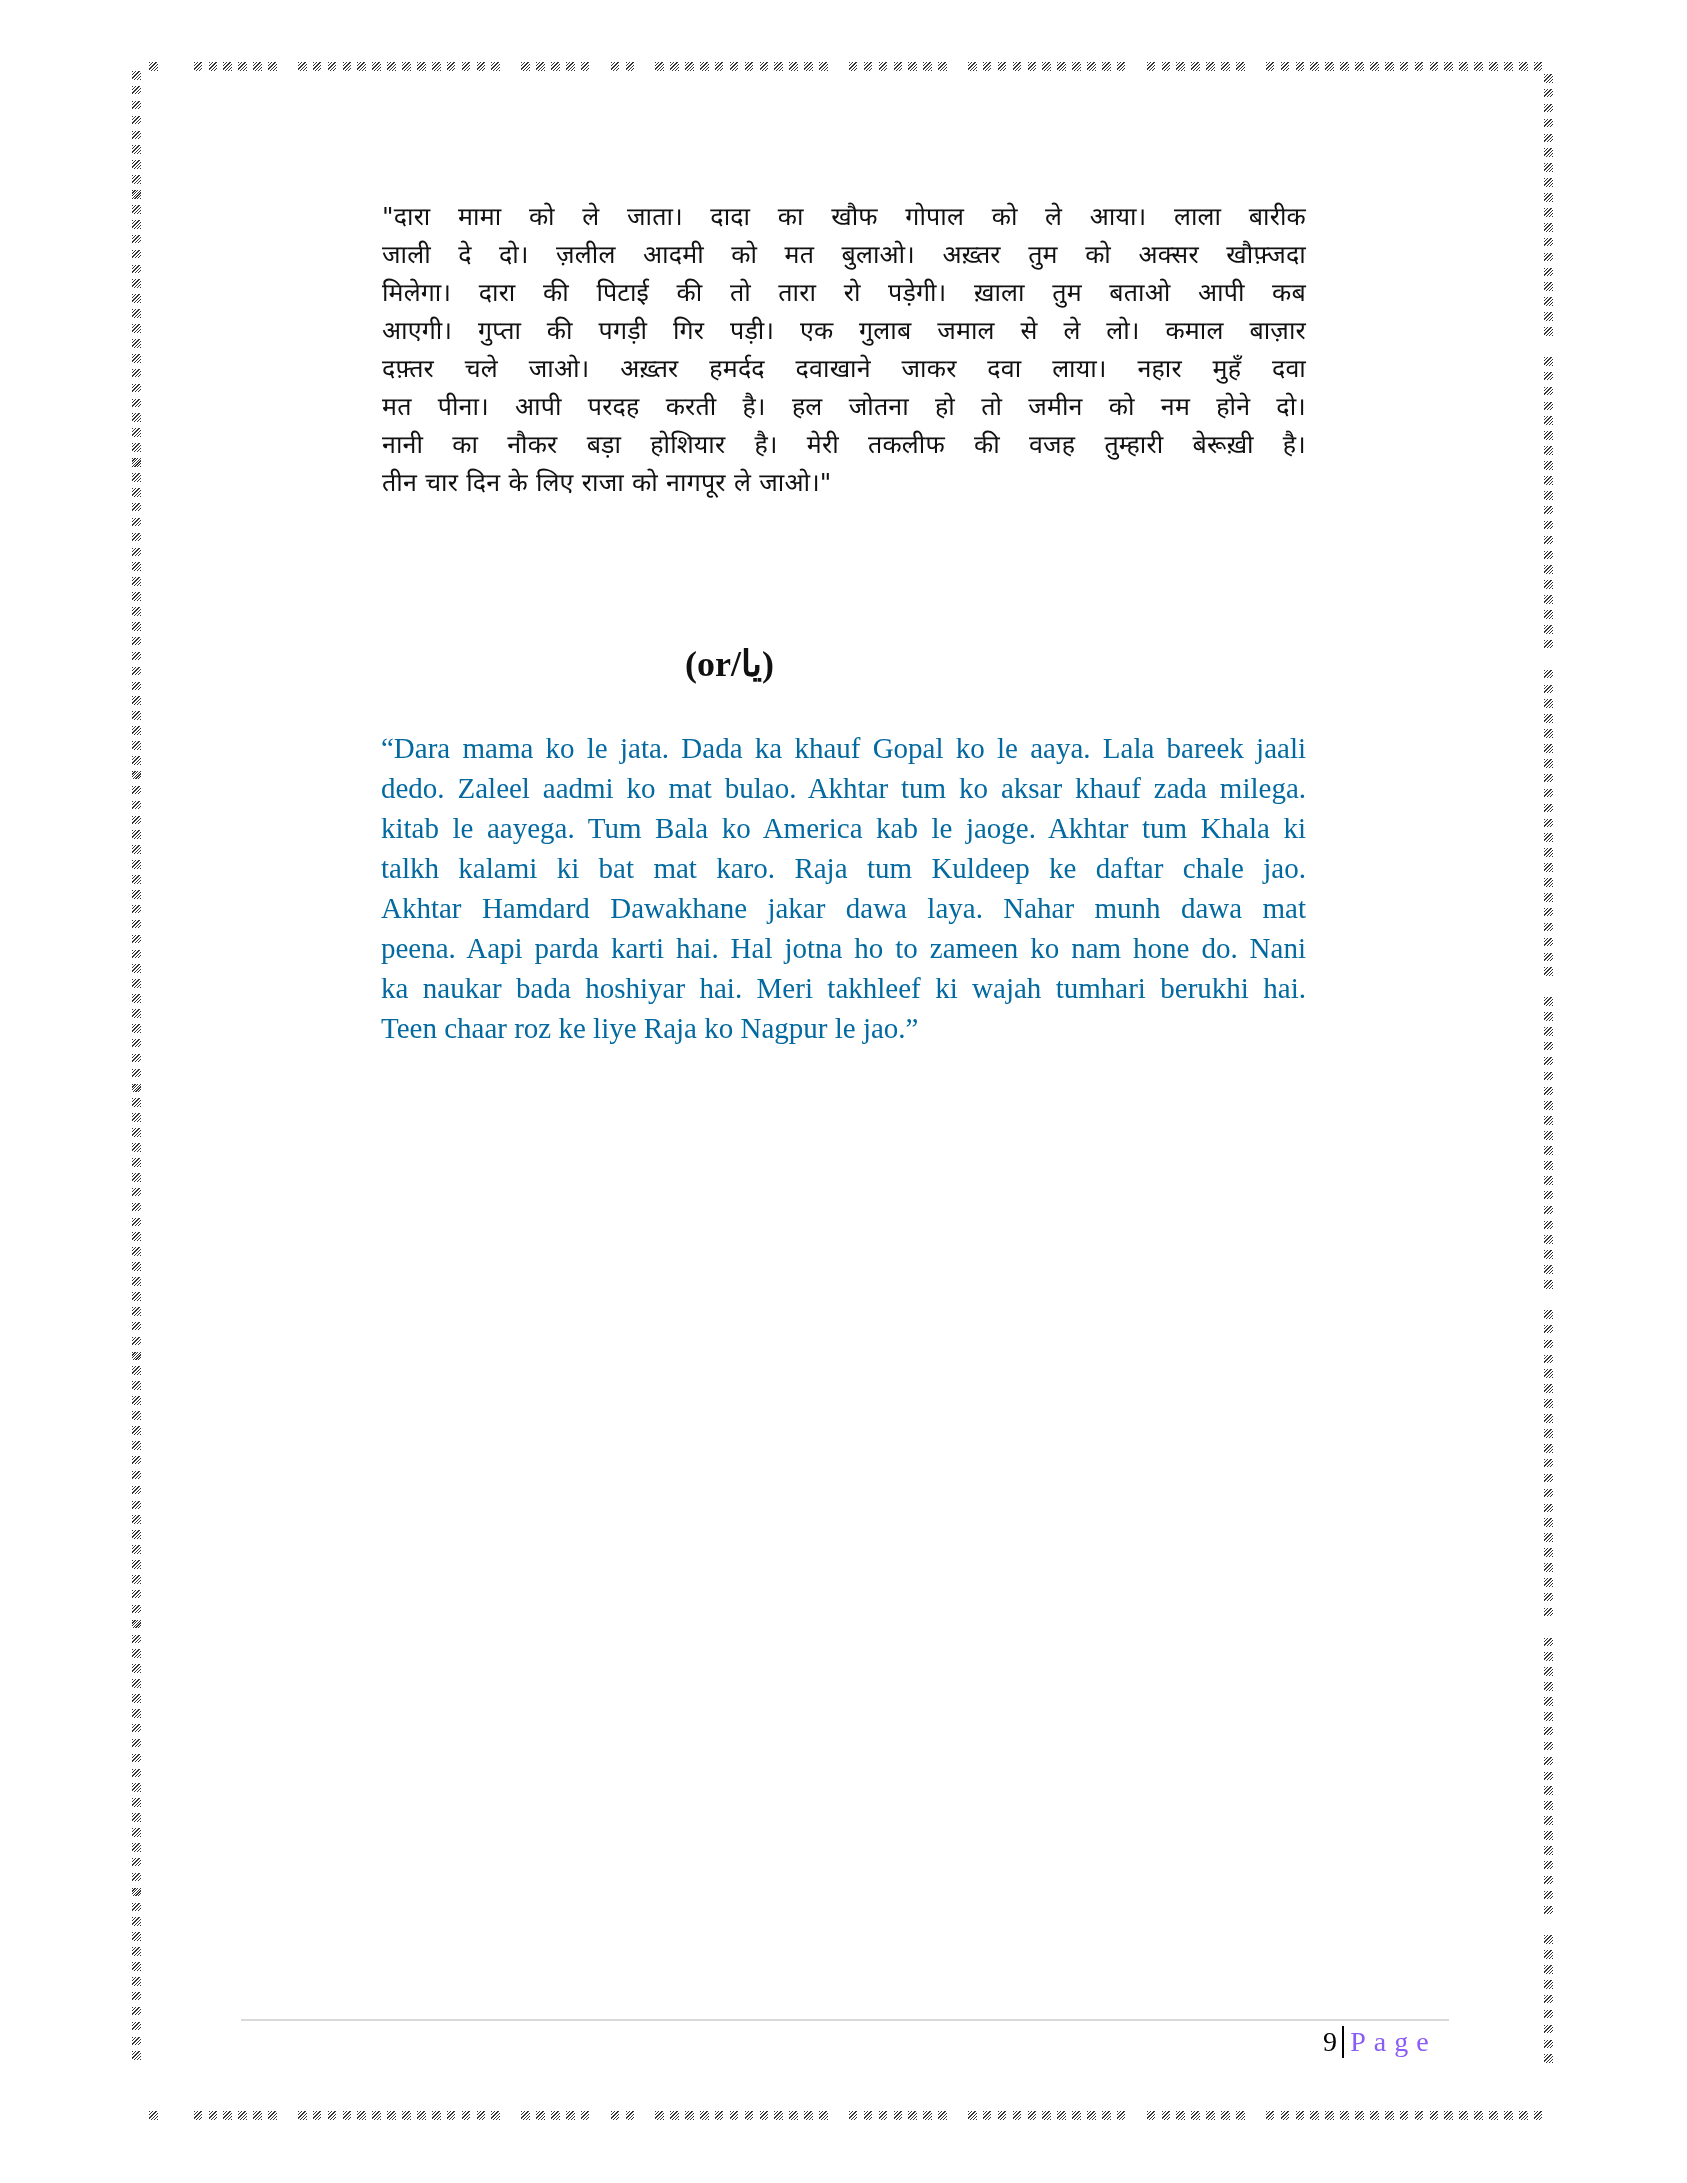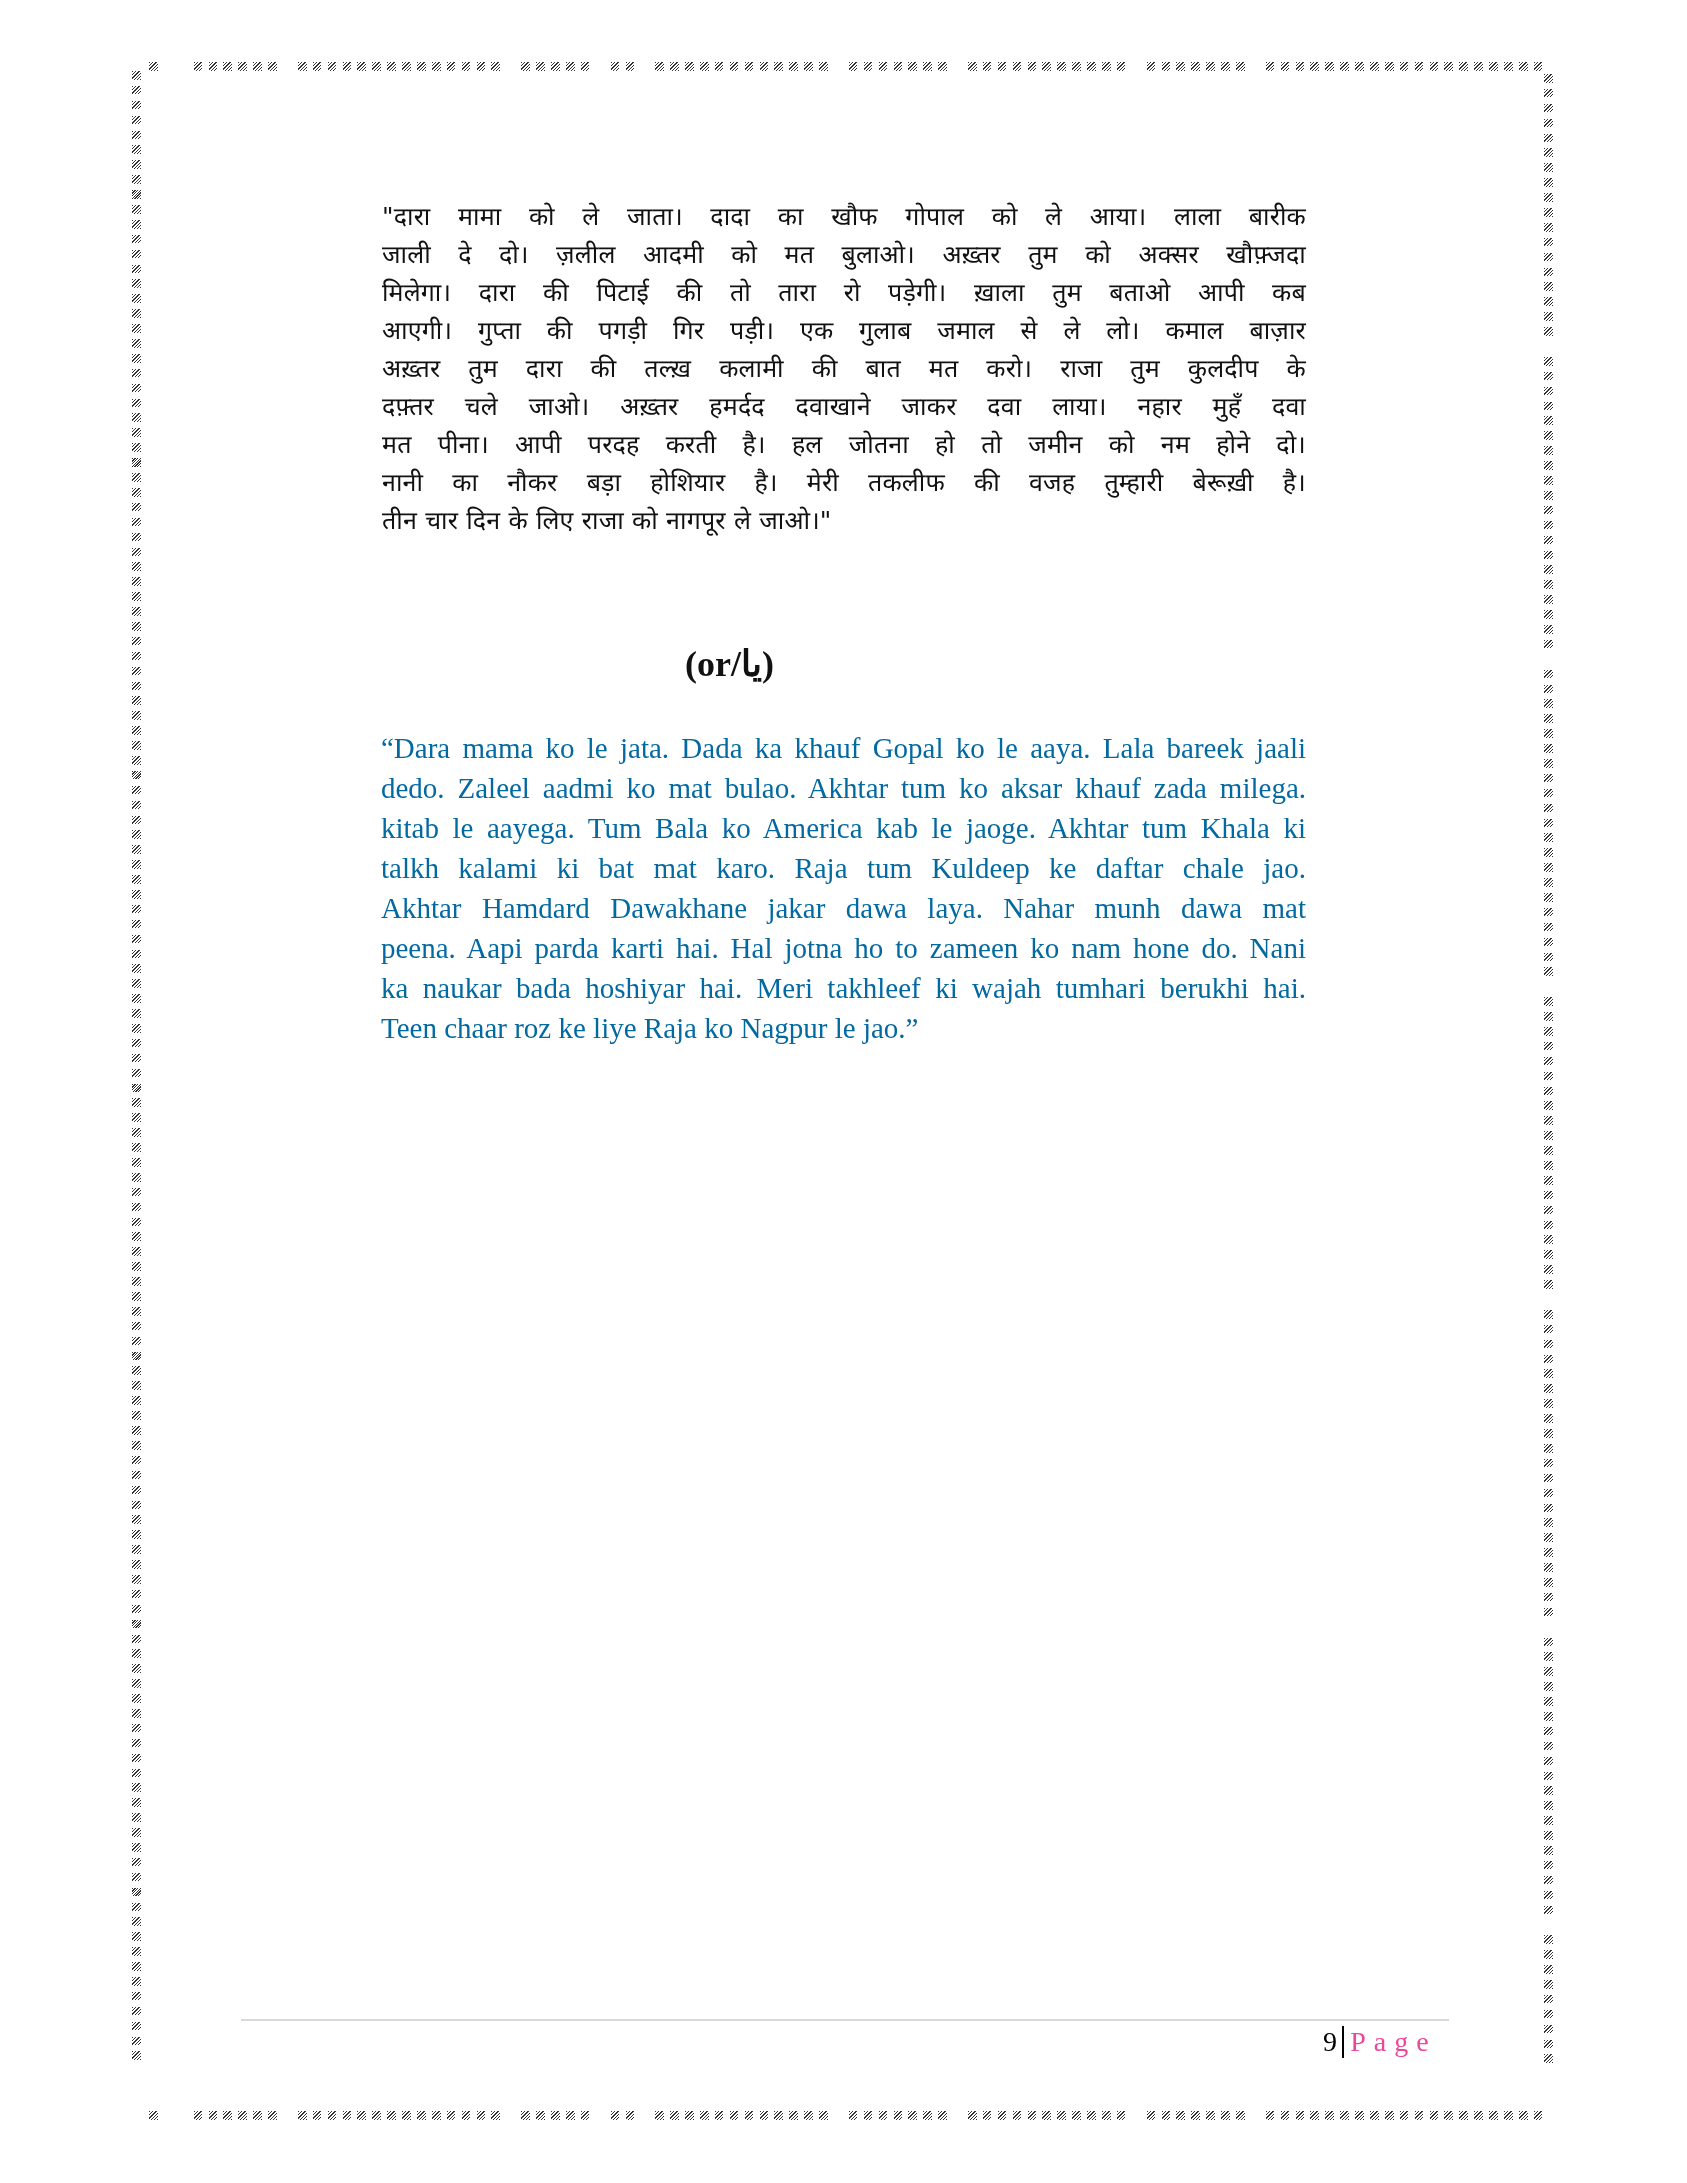--- a/index.html
+++ b/index.html
@@ -31,21 +31,21 @@
                    font-family: "Liberation Serif", serif; font-size: 29px; color: #0369a1; }
   .english-line { height: 40px; line-height: 40px; white-space: nowrap;
                   text-align: justify; text-align-last: justify; }
   .english-line.last { text-align-last: left; }
 
   
   .footer-rule { position: absolute; left: 241px; top: 2019px; width: 1208px; height: 2px; background: #d9d9d9; }
   .footer { position: absolute; left: 1323px; top: 2026px; font-family: "Liberation Serif", serif; font-size: 28px; white-space: nowrap; }
   .page-num { color: #000; }
   .page-sep { display: inline-block; width: 1.3px; height: 32px; background: #000; vertical-align: -6.6px; margin: 0 6.6px 0 5.3px; }
-  .page-label { color: #ec4899; letter-spacing: 8px; }
+  .page-label { color: #8b5cf6; letter-spacing: 8px; }
 </style>
 </head>
 <body>
 
 <div class="page">
 
   <div class="border-row" id="border-top" style="left:149px; top:62px;">
       <span class="mark"></span>
       <span class="mark gap"></span>
       <span class="mark gap"></span>
@@ -508,21 +508,20 @@
       <span class="mark"></span>
       <span class="mark"></span>
       <span class="mark"></span>
     </div>
 
   <div class="hindi-block">
     <div class="hindi-line">"दारा मामा को ले जाता। दादा का खौफ गोपाल को ले आया। लाला बारीक</div>
     <div class="hindi-line">जाली दे दो। ज़लील आदमी को मत बुलाओ। अख़्तर तुम को अक्सर खौफ़्जदा</div>
     <div class="hindi-line">मिलेगा। दारा की पिटाई की तो तारा रो पड़ेगी। ख़ाला तुम बताओ आपी कब</div>
     <div class="hindi-line">आएगी। गुप्ता की पगड़ी गिर पड़ी। एक गुलाब जमाल से ले लो। कमाल बाज़ार</div>
-    <div class="hindi-line">अख़्तर तुम दारा की तल्ख़ कलामी की बात मत करो। राजा तुम कुलदीप के</div>
     <div class="hindi-line">दफ़्तर चले जाओ। अख़्तर हमर्दद दवाखाने जाकर दवा लाया। नहार मुहँ दवा</div>
     <div class="hindi-line">मत पीना। आपी परदह करती है। हल जोतना हो तो जमीन को नम होने दो।</div>
     <div class="hindi-line">नानी का नौकर बड़ा होशियार है। मेरी तकलीफ की वजह तुम्हारी बेरूख़ी है।</div>
     <div class="hindi-line last">तीन चार दिन के लिए राजा को नागपूर ले जाओ।"</div>
   </div>
 
   <div class="separator">(or/یا)</div>
 
   <div class="english-block">
     <div class="english-line">“Dara mama ko le jata. Dada ka khauf Gopal ko le aaya. Lala bareek jaali</div>

